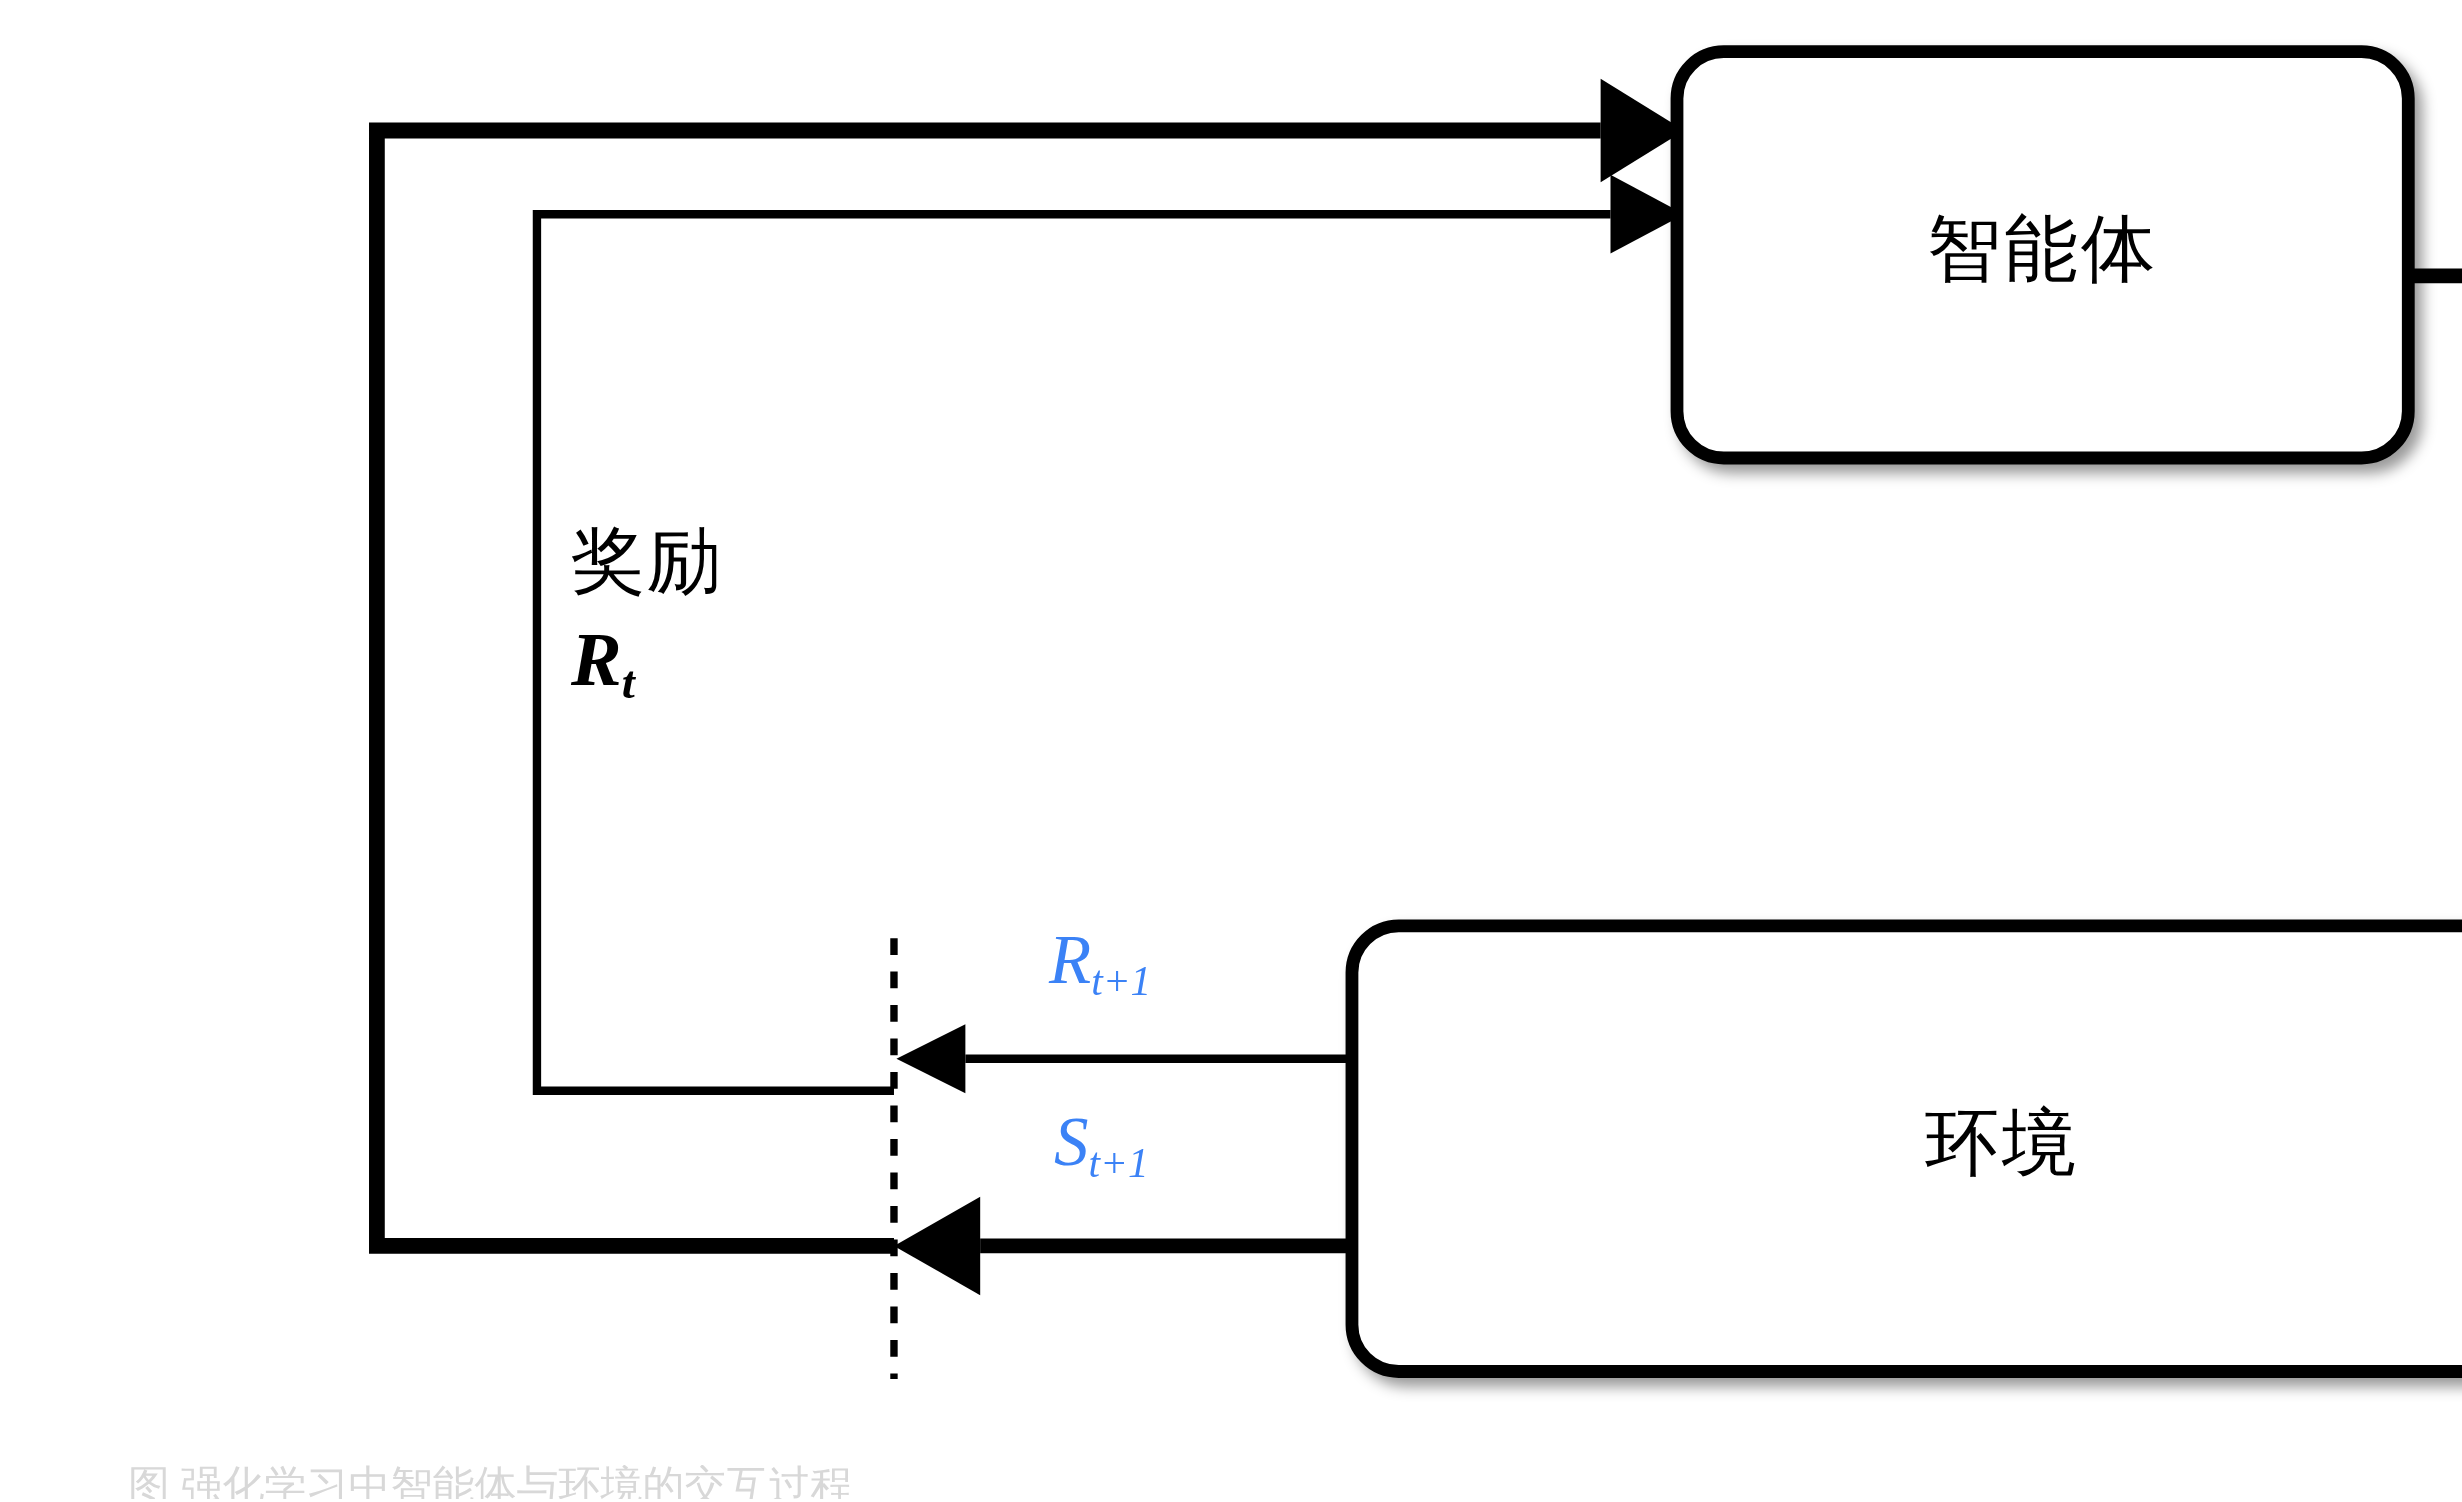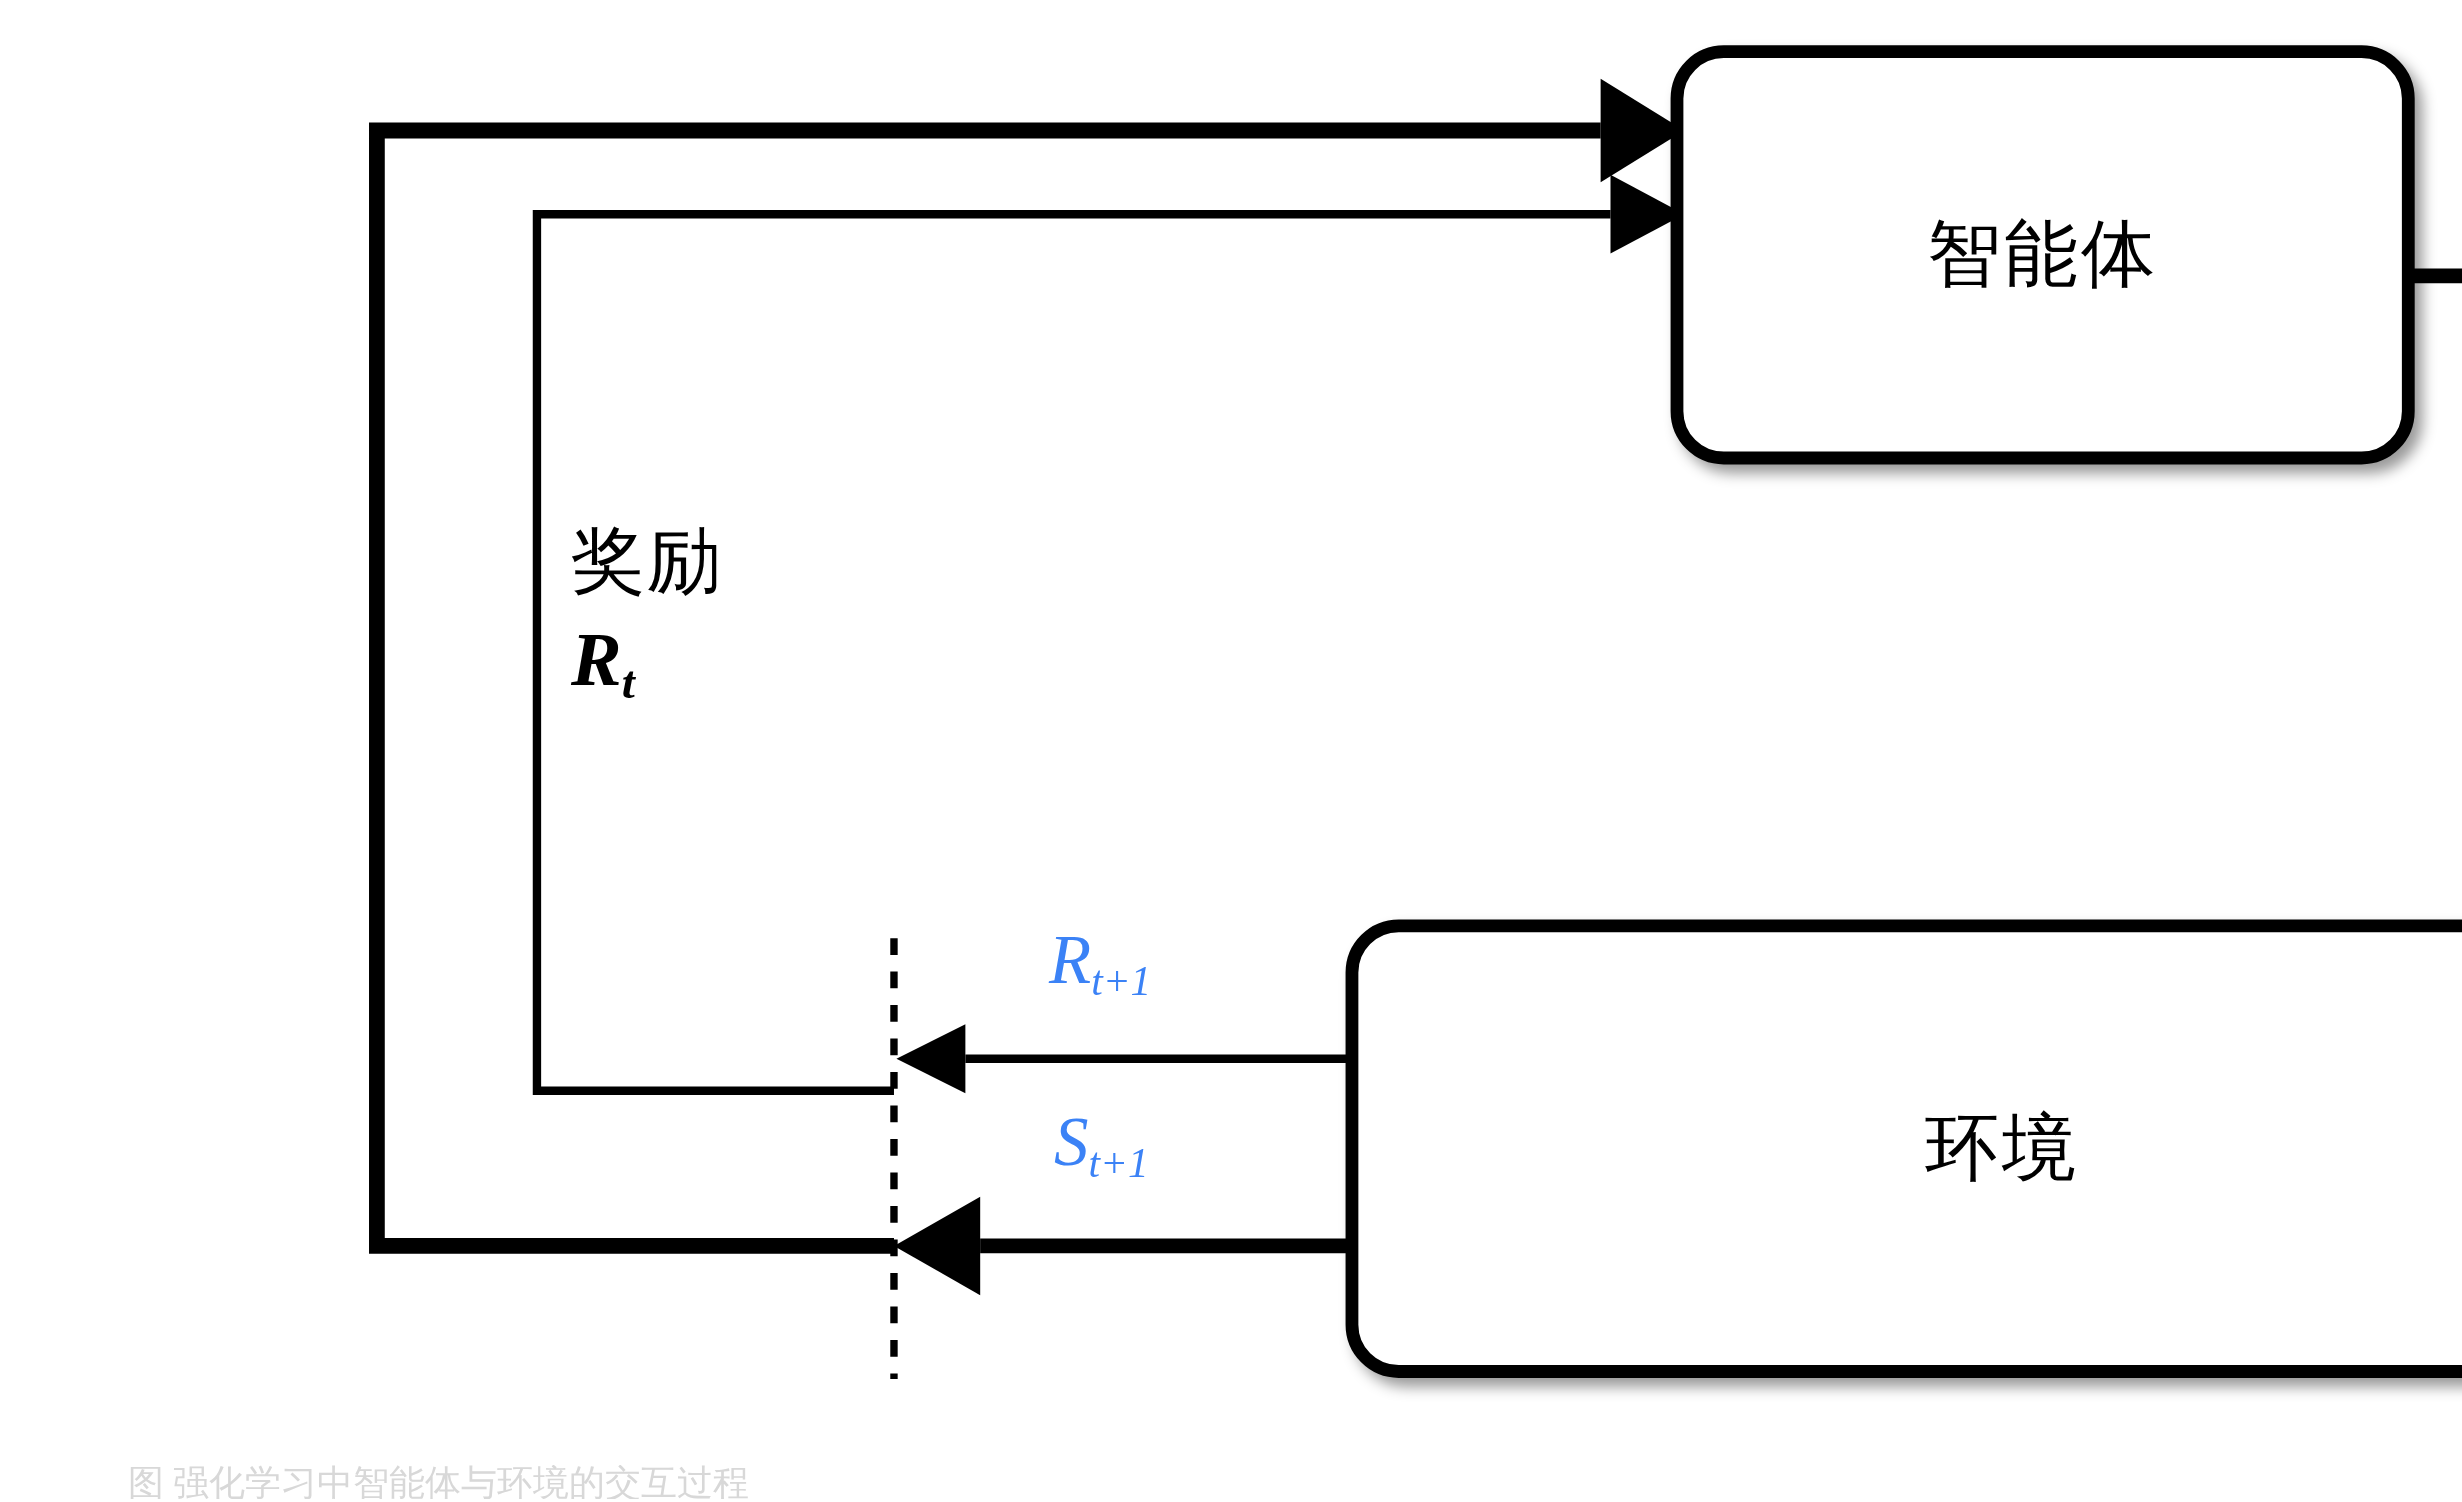--- a/index.html
+++ b/index.html
@@ -21,21 +21,21 @@
     position: absolute;
     left: 0;
     top: 0;
     width: 3940px;
     height: 1502px;
   }
 
   
   .box-label {
     position: absolute;
-    font-family: Liberation Serif, serif;
+    font-family: Liberation Mono, monospace;
     font-size: 74px;
     color: #000000;
     white-space: nowrap;
     letter-spacing: 3px;
     text-align: center;
     line-height: 1;
   }
 
   
   .side-label {
@@ -85,21 +85,21 @@
   
   #caption {
     position: absolute;
     left: 128px;
     top: 1465px;
     width: 1674px;
     height: 34px;
     overflow: hidden;
     color: #d8d8d8;
     font-family: "Liberation Serif", "DejaVu Serif", serif;
-    font-size: 36px;
+    font-size: 42px;
     line-height: 1;
     white-space: nowrap;
   }
 </style>
 </head>
 <body>
 
 <div id="stage">
 
   <svg id="diagram" viewBox="0 0 8000 3050" xmlns="http://www.w3.org/2000/svg">

